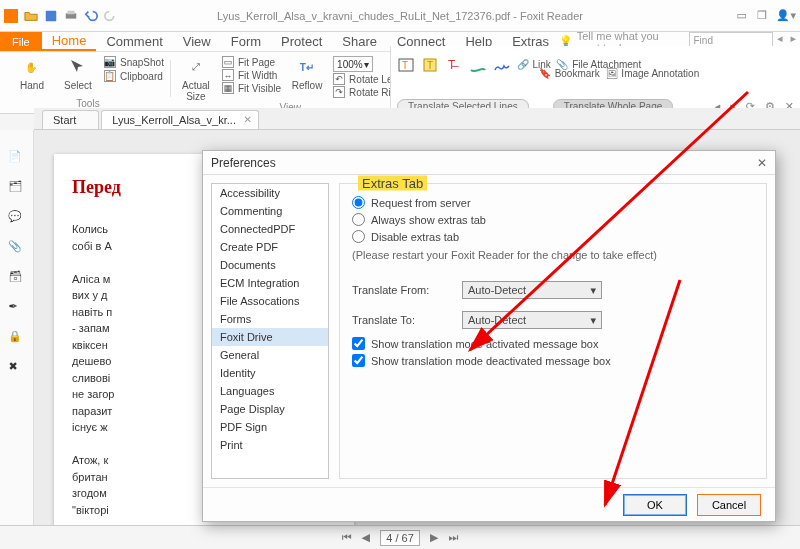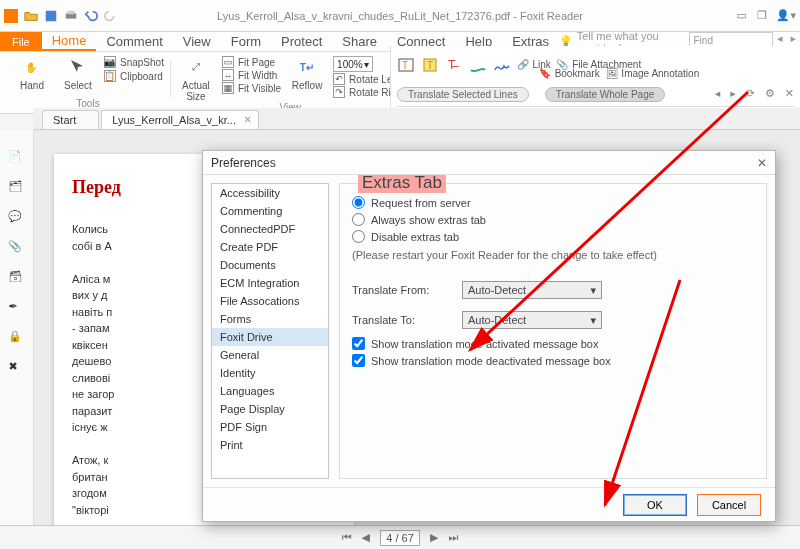--- a/index.html
+++ b/index.html
@@ -25,21 +25,21 @@
   .big-btn .glyph { width:22px; height:22px; display:flex; align-items:center; justify-content:center; }
   .big-btn span { font-size:10px; color:#555; text-align:center; }
   .mini-line { display:flex; align-items:center; gap:4px; font-size:10px; color:#555; white-space:nowrap; cursor:pointer; }
   .mini-line .sq { width:12px; height:12px; border:1px solid #999; display:flex; align-items:center; justify-content:center; font-size:9px; }
   .zoom-box { width:40px; height:16px; border:1px solid #aaa; font-size:10px; padding:0 3px; display:flex; align-items:center; justify-content:space-between; }
   
   .translate-pane { position:absolute; right:0; top:46px; width:410px; background:#fff; border-left:1px solid #ddd; padding:4px 6px; display:flex; flex-direction:column; gap:4px; height:100px; }
   .translate-top { display:flex; gap:6px; flex-wrap:wrap; align-items:center; }
   .tp-item { display:flex; align-items:center; gap:3px; font-size:10px; color:#555; cursor:pointer; }
   .tp-item .micon { width:18px; height:18px; }
-  .translate-tabs { display:flex; gap:16px; align-items:flex-start; margin-top:4px; }
+  .translate-tabs { display:flex; gap:24px; align-items:center; margin-top:16px; }
   .tbtn { border:1px solid #bbb; background:#eee; border-radius:8px; font-size:10px; padding:1px 10px; cursor:pointer; color:#666; }
   .tbtn.sel { background:#d8d8d8; }
   .translate-nav { margin-left:auto; display:flex; gap:10px; color:#888; font-size:11px; }
   .translate-body { border-top:1px solid #ddd; padding-top:4px; font-size:11px; color:#444; }
   .translate-body .preface { margin-bottom:4px; }
   
   .doc-tabs { position:absolute; top:108px; left:34px; right:0; height:22px; background:#f0f0f0; border-bottom:1px solid #ccc; display:flex; align-items:flex-end; padding-left:8px; }
   .doc-tab { background:#fff; border:1px solid #ccc; border-bottom:none; padding:3px 22px 3px 10px; font-size:11px; margin-right:2px; border-radius:3px 3px 0 0; position:relative; cursor:pointer; }
   .doc-tab.first { background:#fafafa; }
   .doc-tab .x { position:absolute; right:6px; top:3px; color:#999; font-size:10px; }
@@ -56,21 +56,21 @@
   
   .overlay { position:absolute; inset:0; }
   .dialog { position:absolute; left:202px; top:150px; width:574px; height:372px; background:#fdfdfd; border:1px solid #b5b5b5; box-shadow:2px 4px 14px rgba(0,0,0,.35); display:flex; flex-direction:column; }
   .dlg-title { height:24px; display:flex; align-items:center; padding:0 8px; font-size:12px; border-bottom:1px solid #ddd; }
   .dlg-title .x { margin-left:auto; cursor:pointer; color:#666; }
   .dlg-body { flex:1; display:flex; padding:8px; gap:10px; overflow:hidden; }
   .cat-list { width:118px; border:1px solid #c8c8c8; background:#fff; overflow-y:auto; font-size:11px; }
   .cat-item { padding:3px 8px; cursor:pointer; }
   .cat-item.sel { background:#d5e6f7; }
   .dlg-right { flex:1; border:1px solid #ddd; padding:10px 12px 4px 12px; display:flex; flex-direction:column; font-size:11px; color:#444; position:relative; }
-  .fieldset-title { position:absolute; top:-1px; left:18px; background:#fca5a5; padding:0 4px; font-size:17px; transform:translateY(-50%); }
+  .fieldset-title { position:absolute; top:-1px; left:18px; background:#fde047; padding:0 4px; font-size:13px; transform:translateY(-50%); }
   .radio-row, .chk-row { display:flex; align-items:center; gap:6px; margin:2px 0; }
   input[type=radio], input[type=checkbox] { margin:0; }
   .note { color:#666; margin:4px 0 14px 0; }
   .form-row { display:flex; align-items:center; margin:6px 0; }
   .form-row label { width:110px; }
   .combo { flex:0 0 140px; height:18px; border:1px solid #999; background:#eee; display:flex; align-items:center; justify-content:space-between; padding:0 5px; font-size:11px; cursor:pointer; box-shadow:0 0 0 2px rgba(255,0,0,.0); }
   .dlg-footer { height:34px; display:flex; align-items:center; justify-content:flex-end; gap:10px; padding:0 14px; border-top:1px solid #e4e4e4; }
   .btn { min-width:64px; height:22px; border:1px solid #f97316; background:#f3f3f3; font-size:11px; cursor:pointer; }
   .btn.primary { border:1px solid #2a6fc9; box-shadow:inset 0 0 0 1px #7fb4ee; }
   

